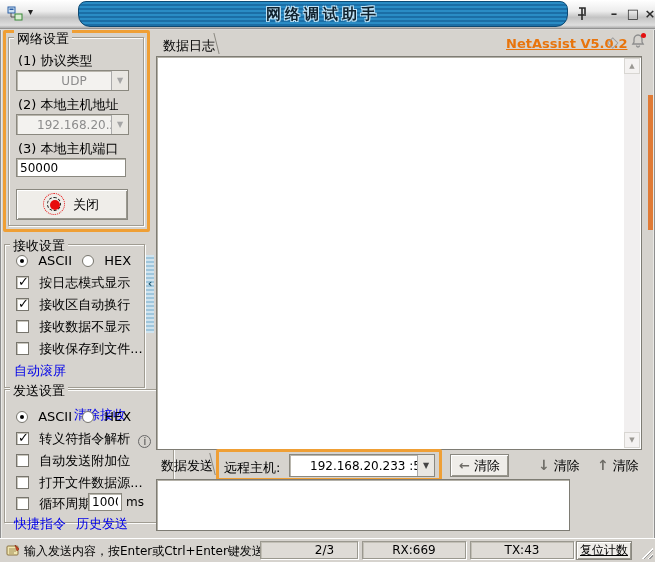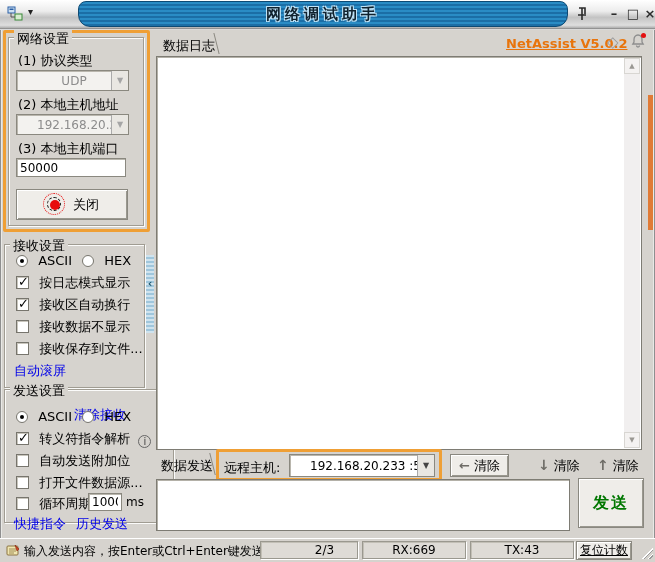--- a/index.html
+++ b/index.html
@@ -265,23 +265,20 @@
     <span>清除</span>
   </div>
   <span class="flatbtn" style="left:538px; top:457px;">
     <span class="ar">↓</span><span>清除</span>
   </span>
   <span class="flatbtn" style="left:597px; top:457px;">
     <span class="ar">↑</span><span>清除</span>
   </span>
 
   <textarea class="send-input" value="" style=""></textarea>
-  <div class="btn sendbtn">
-    <span>发送</span>
-  </div>
 
   <div class="edge-accent"></div>
 
   <div class="statusbar">
     <svg style="position:absolute; left:5px; top:3px;" width="16" height="16" viewBox="0 0 16 16">
       <rect x="2" y="4" width="11" height="9" rx="1" fill="#f0e6b0" stroke="#8a7340"></rect>
       <path d="M4 7 L11 7 M4 9 L11 9 M4 11 L9 11" stroke="#8a7340" stroke-width="0.8"></path>
       <path d="M10 3 L14 7 L12 9 Z" fill="#cc4422" stroke="#882211" stroke-width="0.6"></path>
     </svg>
     <span class="status-msg">输入发送内容，按Enter或Ctrl+Enter键发送</span>

